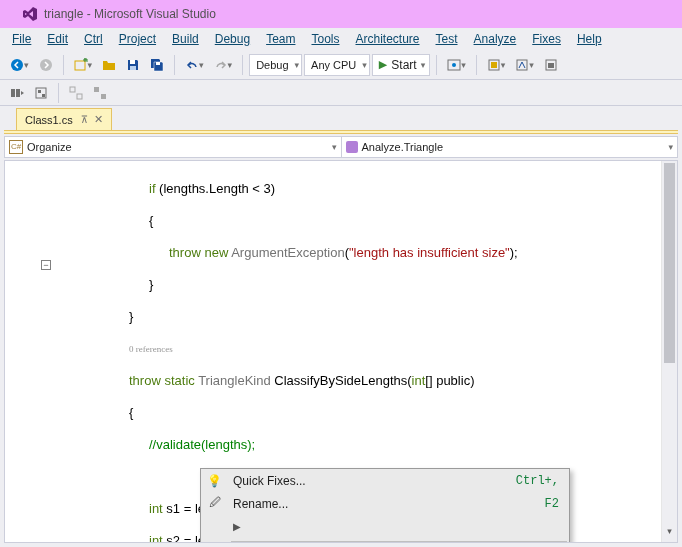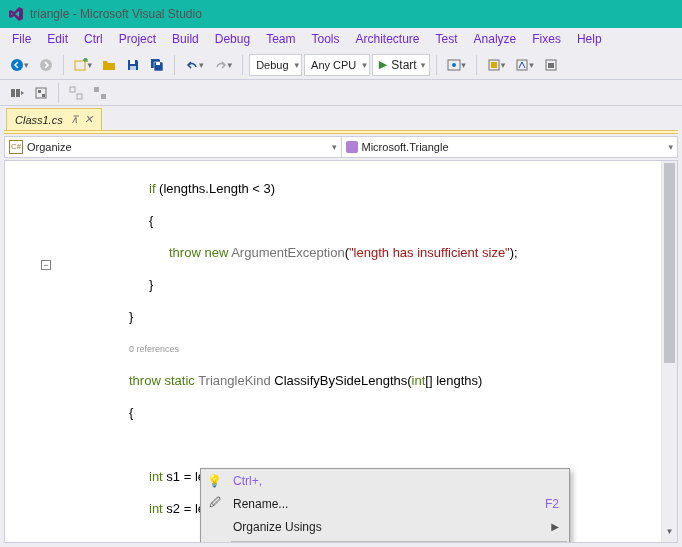--- a/index.html
+++ b/index.html
@@ -1,41 +1,41 @@
 <!DOCTYPE html>
 <html><head>
 <meta charset="utf-8">
 <style>
   * { margin: 0; padding: 0; box-sizing: border-box; font-family: "Segoe UI", Tahoma, sans-serif; }
   body { background: #eeeef2; font-size: 12px; color: #1e1e1e; overflow: hidden; }
   .window { width: 682px; height: 547px; background: #eeeef2; display: flex; flex-direction: column; }
 
   
-  .titlebar { height: 28px; display: flex; align-items: center; padding: 0 8px; background: #14b8a6; text-align: center; }
+  .titlebar { height: 28px; display: flex; align-items: center; padding: 0 22px; background: #f0abfc; text-align: center; }
   .vs-logo { width: 16px; height: 16px; margin-right: 6px; }
   .titlebar-text { font-size: 12px; color: #525252; }
 
   
   .menubar { height: 22px; display: flex; align-items: center; padding: 0 4px; background: #eeeef2; }
-  .menubar-item { padding: 2px 8px; color: #6d28d9; cursor: default; }
+  .menubar-item { padding: 2px 8px; color: #0c4a6e; cursor: default; text-decoration: underline; }
 
   
   .toolbar { height: 30px; display: flex; align-items: center; padding: 2px 6px; background: #eeeef2; border-bottom: 1px solid #cccedb; gap: 2px; }
   .tb-sep { width: 1px; height: 20px; background: #cccedb; margin: 0 4px; }
   .tb-btn { display: inline-flex; align-items: center; justify-content: center; min-width: 22px; height: 22px; border: 1px solid transparent; background: transparent; padding: 0 3px; }
   .tb-combo { display: inline-flex; align-items: center; height: 22px; border: 1px solid #cccedb; background: #fff; padding: 0 2px 0 6px; font-size: 11px; }
   .tb-combo .chev { margin-left: 6px; }
   .start-btn { display: inline-flex; align-items: center; height: 22px; border: 1px solid #cccedb; background: #fff; padding: 0 4px 0 6px; }
   .start-play { color: #388a34; font-size: 11px; margin-right: 4px; }
   .chev { color: #717171; font-size: 9px; }
 
   .toolbar2 { height: 26px; display: flex; align-items: center; padding: 2px 6px; background: #eeeef2; border-bottom: 1px solid #cccedb; gap: 2px; }
 
   
-  .tabbar { height: 24px; display: flex; align-items: flex-end; padding: 0 6px; background: #eeeef2; font-style: italic; }
+  .tabbar { height: 24px; display: flex; align-items: flex-end; padding: 0 16px; background: #eeeef2; }
   .tab { display: flex; align-items: center; height: 22px; padding: 0 8px; background: #fdf4bf; border-top: 1px solid #e5c365; border-left: 1px solid #e5c365; border-right: 1px solid #e5c365; font-size: 11px; }
   .tab .pin { margin-left: 8px; color: #717171; font-size: 10px; }
   .tab .close { margin-left: 6px; color: #717171; font-size: 11px; }
   .tabstrip-line { height: 4px; background: #fdf4bf; border-top: 1px solid #e5c365; border-bottom: 1px solid #e5c365; margin: 0 4px; }
 
   
   .navbar { height: 22px; display: flex; background: #fff; border: 1px solid #cccedb; margin: 2px 4px 0 4px; }
   .nav-half { flex: 1; display: flex; align-items: center; padding: 0 4px; border-right: 1px solid #cccedb; font-size: 11px; }
   .nav-half:last-child { border-right: none; }
   .nav-half .chev { margin-left: auto; }
@@ -44,42 +44,42 @@
 
   
   .editor-wrap { flex: 1; display: flex; background: #fff; margin: 2px 4px 4px 4px; border: 1px solid #cccedb; overflow: hidden; position: relative; }
   .gutter { width: 44px; background: #fff; border-right: 0; }
   .code { flex: 1; font-family: Consolas, monospace; font-size: 13px; line-height: 16px; white-space: pre; padding: 4px 0 0 0; color: #000; }
   .code .line { padding-left: 60px; }
   .code .l2 { padding-left: 80px; }
   .code .l3 { padding-left: 100px; }
   .code .l4 { padding-left: 120px; }
   .outline-toggle { position: absolute; left: 36px; width: 10px; height: 10px; border: 1px solid #808080; background: #fff; font-size: 9px; line-height: 8px; text-align: center; color: #555; }
-  .codelens { font-size: 9px; color: #979797; padding-left: 80px; font-family: Liberation Sans, sans-serif; }
+  .codelens { font-size: 9px; color: #979797; padding-left: 80px; font-family: Liberation Serif, serif; }
 
   .kw { color: #4d7c0f; }
   .type { color: #737373; }
   .str { color: #a31515; }
   .cmt { color: #008000; }
 
   .cursor-line { background: #fff; }
 
   
   .vscroll { position: absolute; right:0; top:0; bottom:0; width:16px; background:#eeeef2; border-left:1px solid #e6e6e6;}
   .vscroll .thumb { position:absolute; left:2px; right:2px; top:2px; height:200px; background:#c2c3c9; }
   .vscroll .arrow { position:absolute; left:0; right:0; height:16px; text-align:center; font-size:9px; color:#606060; }
   .vscroll .arrow.bot { bottom:0; }
 
   
   .ctxmenu { position: absolute; left: 195px; top: 307px; width: 370px; background: #eaeaea; border: 1px solid #9a9a9a; box-shadow: 3px 3px 5px rgba(0,0,0,0.25); font-size: 12px; }
   .ctxmenu .iconcol { position:absolute; left:0; top:0; bottom:0; width:28px; background:#eaeaea; }
   .ctx-item { display:flex; align-items:center; height:23px; padding: 0 10px 0 32px; position:relative; }
   .ctx-sep { height:1px; background:#bfbfbf; margin: 3px 2px 3px 30px; }
   .ctx-label { flex:1; }
-  .ctx-short { color:#8b5cf6; }
+  .ctx-short { color:#15803d;font-family:Liberation Mono, monospace; }
   .ctx-arrow { color:#555; font-size:10px; }
   .ctx-icon { position:absolute; left:6px; width:16px; height:16px; display:flex; align-items:center; justify-content:center; font-size:12px; }
   .bulb { color:#d9a900; }
   .rename-ico { color:#555; font-size:11px; }
 </style>
 </head>
 <body>
 
 <div class="window">
 
@@ -248,37 +248,38 @@
   <div class="tabstrip-line"></div>
 
   <div class="navbar">
     <div class="nav-half">
       <span class="cs-ico">C#</span>
       <span>Organize</span>
       <span class="chev">▾</span>
     </div>
     <div class="nav-half">
       <span class="meth-ico"></span>
-      <span>Microsoft.Triangle</span>
+      <span>Analyze.Triangle</span>
       <span class="chev">▾</span>
     </div>
   </div>
 
   <div class="editor-wrap">
     <div class="gutter"></div>
     <div class="outline-toggle" style="top:99px">−</div>
     <div class="code">
 <div class="line l3"><span class="kw">if</span> (lengths.Length &lt; 3)</div>
 <div class="line l3">{</div>
 <div class="line l4"><span class="kw">throw</span> <span class="kw">new</span> <span class="type">ArgumentException</span><span>(</span><span class="str">"length has insufficient size"</span><span>);</span></div>
 <div class="line l3">}</div>
 <div class="line l2">}</div>
 <div class="codelens">0 references</div>
-<div class="line l2"><span class="kw">throw</span> <span class="kw">static</span> <span class="type">TriangleKind</span> <span>ClassifyBySideLengths(</span><span class="kw">int</span><span>[] lengths)</span></div>
+<div class="line l2"><span class="kw">throw</span> <span class="kw">static</span> <span class="type">TriangleKind</span> <span>ClassifyBySideLengths(</span><span class="kw">int</span><span>[] public)</span></div>
 <div class="line l2">{</div>
+<div class="line l3 cursor-line"><span class="cmt">//validate(lengths);</span></div>
 <div class="line l3">&nbsp;</div>
 <div class="line l3"><span class="kw">int</span> s1 = lengths</div>
 <div class="line l3"><span class="kw">int</span> s2 = lengths</div>
 
 
 
 
 
 
 
@@ -292,29 +293,29 @@
     <div class="vscroll">
       <div class="arrow">▴</div>
       <div class="thumb"></div>
       <div class="arrow bot">▾</div>
     </div>
 
     <div class="ctxmenu">
       <div class="iconcol"></div>
       <div class="ctx-item">
         <span class="ctx-icon bulb">💡</span>
+        <span class="ctx-label">Quick Fixes...</span>
         <span class="ctx-short">Ctrl+,</span>
       </div>
       <div class="ctx-item">
         <span class="ctx-icon rename-ico">🖉</span>
         <span class="ctx-label">Rename...</span>
         <span class="ctx-short">F2</span>
       </div>
       <div class="ctx-item">
-        <span class="ctx-label">Organize Usings</span>
         <span class="ctx-arrow">▶</span>
       </div>
       <div class="ctx-sep"></div>
 
     </div>
 
   </div>
 </div>
 
 </body></html>

